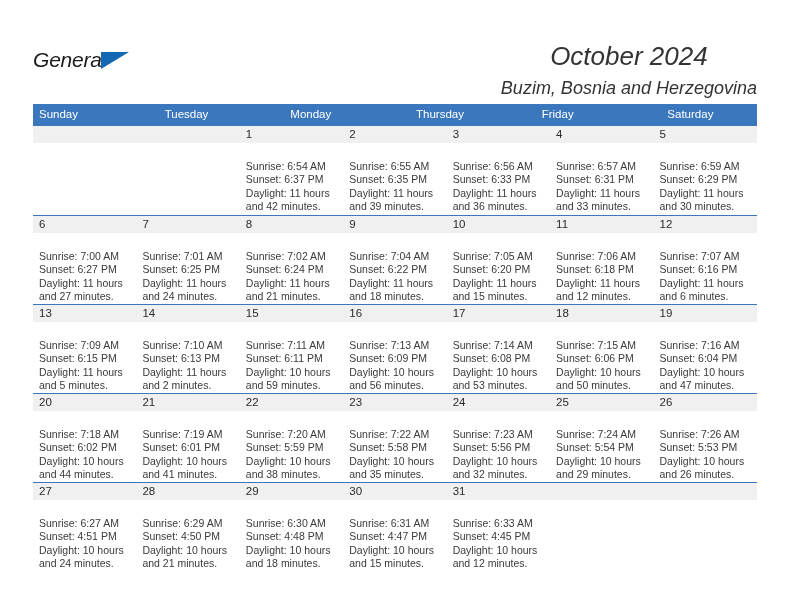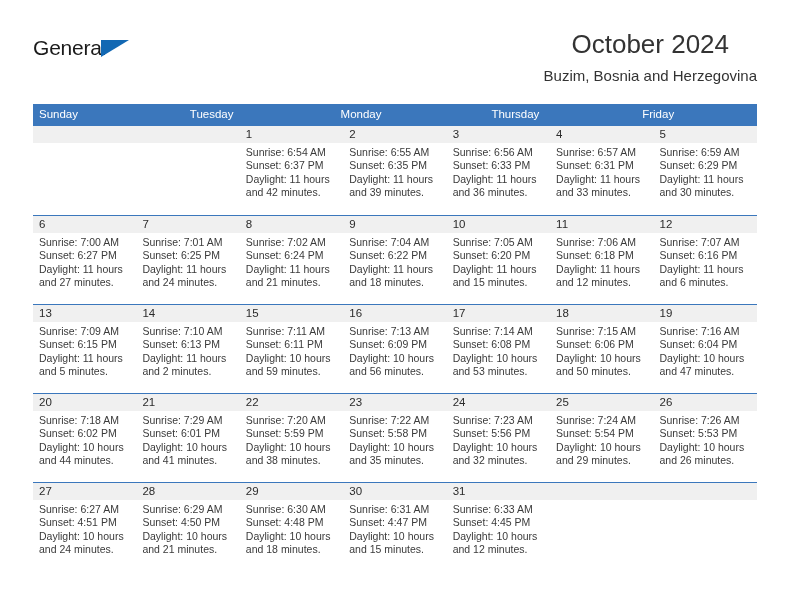--- a/index.html
+++ b/index.html
@@ -17,23 +17,24 @@
   .page {
     position: relative;
     width: 792px;
     height: 612px;
   }
 
   
   .top-header {
     position: absolute;
     left: 33px;
-    top: 28px;
+    top: 40px;
     width: 724px;
     height: 70px;
+    font-style: italic;
   }
   .logo {
     position: absolute;
     left: 0;
     top: 8px;
     width: 120px;
     height: 50px;
   }
   .logo-general {
     position: absolute;
@@ -70,21 +71,21 @@
     text-align: right;
   }
   .cal-title {
     font-size: 26px;
     color: #333333;
     line-height: 32px;
     white-space: nowrap;
     text-align: center;
   }
   .cal-subtitle {
-    font-size: 15px;
+    font-size: 18px;
     color: #333333;
     line-height: 20px;
     margin-top: 6px;
     white-space: nowrap;
   }
 
   
   .calendar {
     position: absolute;
     left: 33px;
@@ -123,21 +124,21 @@
   .day-number-band {
     background: #f0f0f0;
     height: 17px;
     padding: 1px 0 0 6px;
     box-sizing: border-box;
     font-size: 11.5px;
     line-height: 15px;
     color: #2b2b2b;
   }
   .day-details {
-    padding: 3px 8px 0 6px;
+    padding: 17px 8px 0 6px;
     font-size: 10.5px;
     line-height: 13.4px;
     color: #3a3a3a;
   }
   .day-details div {
     white-space: nowrap;
   }
 </style>
 </head>
 <body>
@@ -159,20 +160,21 @@
 
   </div>
 
   <div class="calendar">
     <div class="weekday-row">
       <div class="weekday">Sunday</div>
       <div class="weekday">Tuesday</div>
       <div class="weekday">Monday</div>
       <div class="weekday">Thursday</div>
       <div class="weekday">Friday</div>
+      <div class="weekday">Saturday</div>
     </div>
     <div id="weeks-container">
         <div class="week-row">
           <div class="day-cell empty">
             <div class="day-number-band"></div>
           </div>
           <div class="day-cell empty">
             <div class="day-number-band"></div>
           </div>
           <div class="day-cell">
@@ -357,21 +359,21 @@
             <div class="day-details">
               <div>Sunrise: 7:18 AM</div>
               <div>Sunset: 6:02 PM</div>
               <div>Daylight: 10 hours</div>
               <div>and 44 minutes.</div>
             </div>
           </div>
           <div class="day-cell">
             <div class="day-number-band">21</div>
             <div class="day-details">
-              <div>Sunrise: 7:29 AM</div>
+              <div>Sunrise: 7:19 AM</div>
               <div>Sunset: 6:01 PM</div>
               <div>Daylight: 10 hours</div>
               <div>and 41 minutes.</div>
             </div>
           </div>
           <div class="day-cell">
             <div class="day-number-band">22</div>
             <div class="day-details">
               <div>Sunrise: 7:20 AM</div>
               <div>Sunset: 5:59 PM</div>

